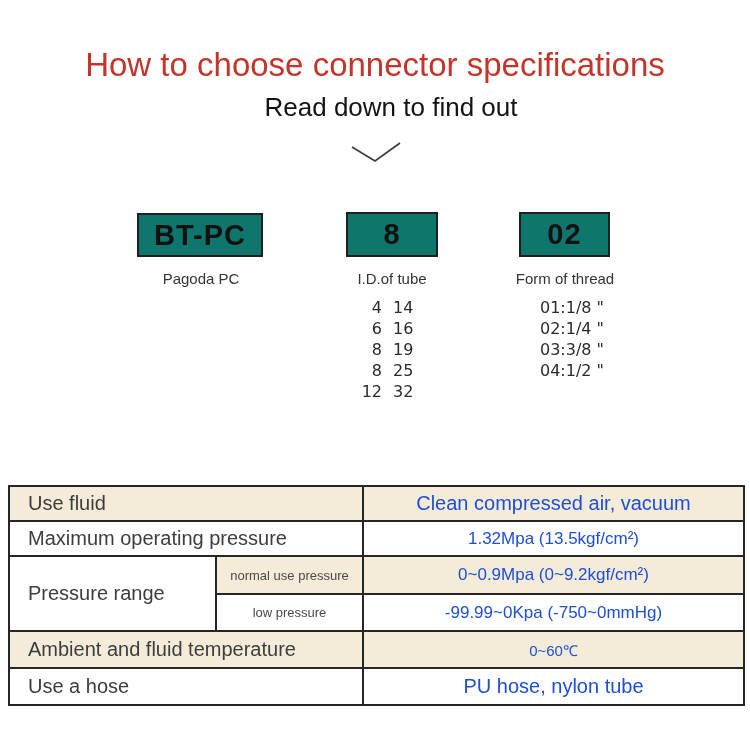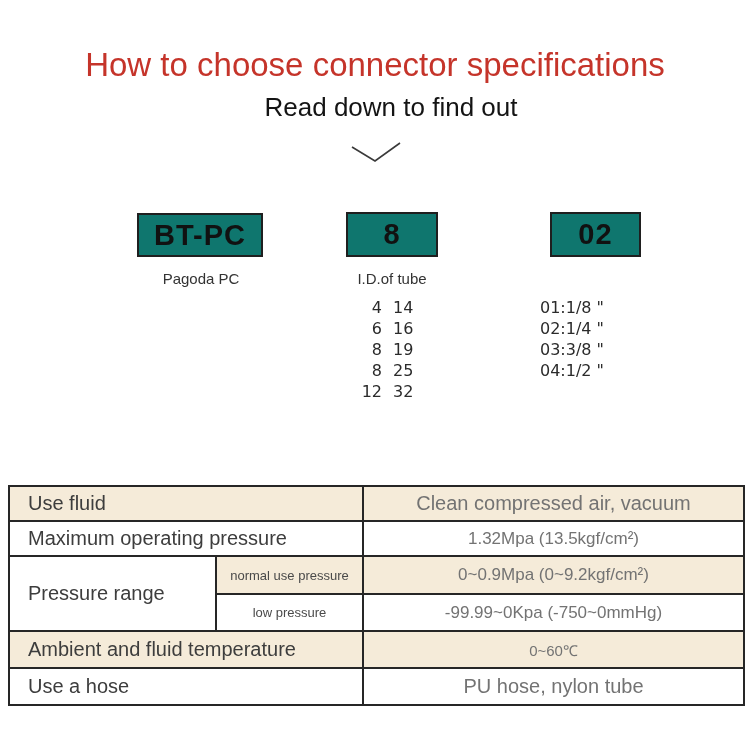--- a/index.html
+++ b/index.html
@@ -41,21 +41,21 @@
     display: flex;
     align-items: center;
     justify-content: center;
     font-weight: 700;
     font-size: 29px;
     color: #111;
     letter-spacing: 1px;
   }
   .box-1 { left: 137px; top: 213px; width: 126px; height: 44px; }
   .box-2 { left: 346px; top: 212px; width: 92px;  height: 45px; }
-  .box-3 { left: 550px; top: 212px; width: 91px;  height: 45px; }
+  .box-3 { left: 519px; top: 212px; width: 91px;  height: 45px; }
   .seg-label {
     position: absolute;
     top: 270px;
     width: 140px;
     text-align: center;
     font-size: 15px;
     color: #333;
   }
   .seg-label-1 { left: 131px; }
   .seg-label-2 { left: 322px; }
@@ -96,21 +96,21 @@
     padding-left: 18px;
     text-align: left;
     font-size: 20px;
     color: #3d3d3d;
   }
   .sub {
     text-align: center;
     font-size: 13px;
     color: #4a4a4a;
   }
-  .val { text-align: center; color: #737373; }
+  .val { text-align: center; color: #1d4ed8; }
   .v20 { font-size: 20px; }
   .v17 { font-size: 17px; }
   .v15 { font-size: 15px; }
   .h35 { height: 35px; }
   .h37 { height: 37px; }
   .h38 { height: 38px; }
 </style>
 </head>
 <body>
 
@@ -128,20 +128,21 @@
   </div>
   <div class="code-box box-2">
     <span>8</span>
   </div>
   <div class="code-box box-3">
     <span>02</span>
   </div>
 
   <div class="seg-label seg-label-1">Pagoda PC</div>
   <div class="seg-label seg-label-2">I.D.of tube</div>
+  <div class="seg-label seg-label-3">Form of thread</div>
 
   <div class="tube-list">
     <div class="tube-row">
       <span class="c1">4</span>
       <span class="c2">14</span>
     </div>
     <div class="tube-row">
       <span class="c1">6</span>
       <span class="c2">16</span>
     </div>

